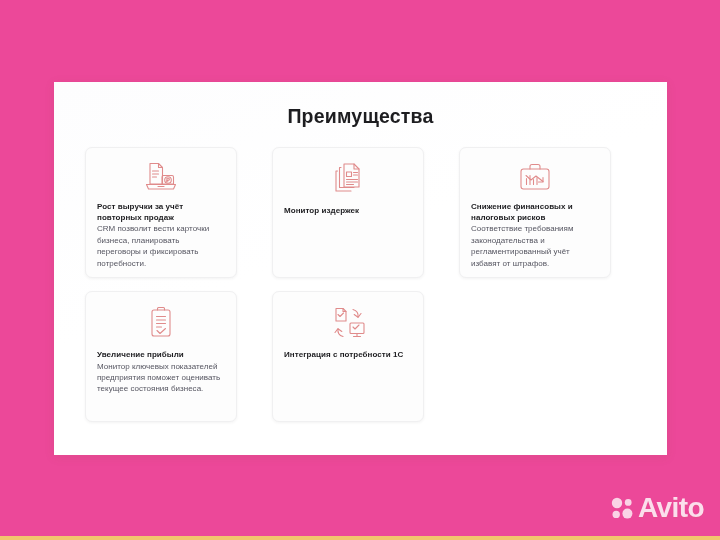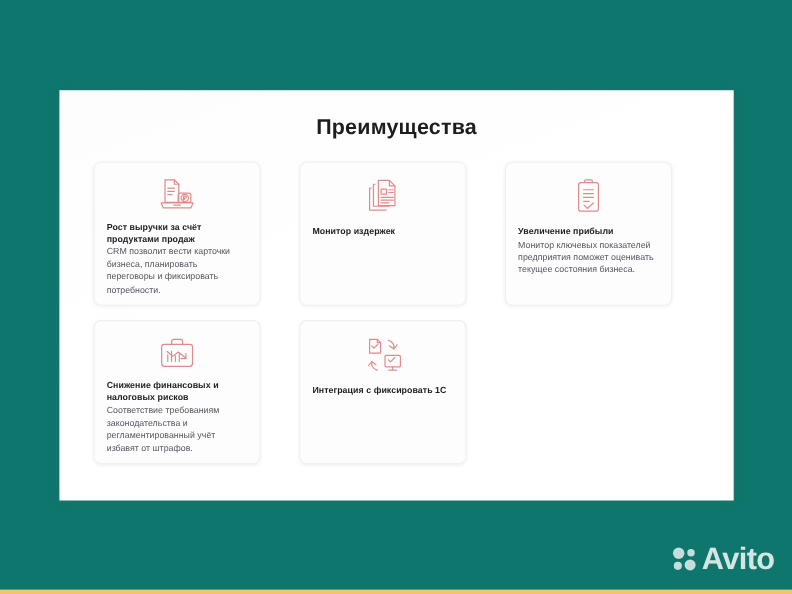--- a/index.html
+++ b/index.html
@@ -14,21 +14,21 @@
     font-family: "Liberation Sans", "DejaVu Sans", sans-serif;
     background: #f2c46d;
     position: relative;
   }
 
   #stage {
     position: absolute;
     inset: 0;
     width: 720px;
     height: 536px;
-    background: #0f766e;
+    background: #ec4899;
   }
 
   
   .panel {
     position: absolute;
     left: 54px;
     top: 82px;
     width: 613px;
     height: 373px;
     background: linear-gradient(160deg, #fdfdfe 0%, #ffffff 45%, #ffffff 100%);
@@ -143,83 +143,83 @@
             <path d="M9 4.5h8.5l4 4V25H9z"></path>
             <path d="M17.5 4.5v4h4"></path>
             <path d="M11.5 12h6M11.5 15h6M11.5 18h4"></path>
             <path d="M22.5 16.5h8.5a1.5 1.5 0 0 1 1.5 1.5v7h-11.5v-7a1.5 1.5 0 0 1 1.5-1.5z"></path>
             <circle cx="27" cy="21" r="3.3"></circle>
             <path d="M25.9 19.2v3.7M25.9 19.2h1.5a1 1 0 0 1 0 2h-1.5M25.3 22h1.6"></path>
             <path d="M5.5 25.5h29l-2 4.5h-25z"></path>
             <path d="M17 27.5h6"></path>
           </svg>
         </div>
-        <div class="card-title">Рост выручки за счёт продуктами продаж</div>
+        <div class="card-title">Рост выручки за учёт повторных продаж</div>
         <div class="card-body">CRM позволит вести карточки бизнеса, планировать переговоры и фиксировать потребности.</div>
       </div>
 
       <div class="card">
         <div class="card-icon">
           <svg width="32" height="36" viewBox="0 0 32 36" fill="none" stroke="#e08b8b" stroke-width="1.1" stroke-linecap="round" stroke-linejoin="round">
             <path d="M12 3h10l5 5v18H12z"></path>
             <path d="M22 3v5h5"></path>
             <path d="M9 6.5H7.5v20H22"></path>
             <path d="M5.5 10H4v20h15"></path>
             <rect x="14.5" y="11" width="5" height="4.5"></rect>
             <path d="M21.5 11.5h4M21.5 14h4"></path>
             <path d="M14.5 18.5h11M14.5 21h11M14.5 23.5h7"></path>
           </svg>
         </div>
         <div class="card-title">Монитор издержек</div>
       </div>
 
       <div class="card">
         <div class="card-icon">
-          <svg width="28" height="36" viewBox="0 0 28 36" fill="none" stroke="#e08b8b" stroke-width="1.1" stroke-linecap="round" stroke-linejoin="round">
-            <rect x="5" y="5" width="18" height="26" rx="2"></rect>
-            <path d="M10.5 5V3.5a1 1 0 0 1 1-1h5a1 1 0 0 1 1 1V5"></path>
-            <path d="M9.5 11.5h9M9.5 15h9M9.5 18.5h9M9.5 22h5"></path>
-            <path d="M10 25.5l3 3 5.5-5"></path>
-          </svg>
-        </div>
-        <div class="card-title">Увеличение прибыли</div>
-        <div class="card-body">Монитор ключевых показателей предприятия поможет оценивать текущее состояния бизнеса.</div>
-      </div>
-
-      <div class="card">
-        <div class="card-icon">
           <svg width="38" height="34" viewBox="0 0 38 34" fill="none" stroke="#e08b8b" stroke-width="1.1" stroke-linecap="round" stroke-linejoin="round">
             <rect x="5" y="9" width="28" height="20" rx="2.5"></rect>
             <path d="M14 9V6.5a2 2 0 0 1 2-2h6a2 2 0 0 1 2 2V9"></path>
             <path d="M10.5 24.5v-6M14 24.5v-9M17.5 24.5v-5M21 24.5v-7"></path>
             <path d="M10 15.5l5 4.5 5-4 7 5.5"></path>
             <path d="M27 17.5v4.5h-4.5"></path>
           </svg>
         </div>
         <div class="card-title">Снижение финансовых и налоговых рисков</div>
         <div class="card-body">Соответствие требованиям законодательства и регламентированный учёт избавят от штрафов.</div>
+      </div>
+
+      <div class="card">
+        <div class="card-icon">
+          <svg width="28" height="36" viewBox="0 0 28 36" fill="none" stroke="#e08b8b" stroke-width="1.1" stroke-linecap="round" stroke-linejoin="round">
+            <rect x="5" y="5" width="18" height="26" rx="2"></rect>
+            <path d="M10.5 5V3.5a1 1 0 0 1 1-1h5a1 1 0 0 1 1 1V5"></path>
+            <path d="M9.5 11.5h9M9.5 15h9M9.5 18.5h9M9.5 22h5"></path>
+            <path d="M10 25.5l3 3 5.5-5"></path>
+          </svg>
+        </div>
+        <div class="card-title">Увеличение прибыли</div>
+        <div class="card-body">Монитор ключевых показателей предприятия поможет оценивать текущее состояния бизнеса.</div>
       </div>
 
 
       <div class="card">
         <div class="card-icon">
           <svg width="40" height="36" viewBox="0 0 40 36" fill="none" stroke="#e08b8b" stroke-width="1.1" stroke-linecap="round" stroke-linejoin="round">
             <path d="M8 3.5h7l3 3V16H8z"></path>
             <path d="M15 3.5v3h3"></path>
             <path d="M10 9.5l2 2 3.5-3.5"></path>
             <path d="M25 4.5c3.5 1 5.5 4 5 7.5"></path>
             <path d="M33 8.5l-3 3.8-3.8-2.8"></path>
             <path d="M15 31.5c-3.5-1-5.5-4-5-7.5"></path>
             <path d="M7 27.5l3-3.8 3.8 2.8"></path>
             <rect x="22" y="18" width="14" height="10.5" rx="1"></rect>
             <path d="M25 22l2 2 4-4"></path>
             <path d="M29 28.5v3M25.5 31.5h7"></path>
           </svg>
         </div>
-        <div class="card-title">Интеграция с фиксировать 1С</div>
+        <div class="card-title">Интеграция с потребности 1С</div>
       </div>
 
     </div>
   </div>
 
   <div class="watermark">
     <div class="wm-mark">
       <svg width="25" height="25" viewBox="0 0 25 25" fill="#ffffff" opacity="0.93">
         <circle cx="7" cy="7" r="5.2"></circle>
         <circle cx="18.2" cy="6.4" r="3.4"></circle>

